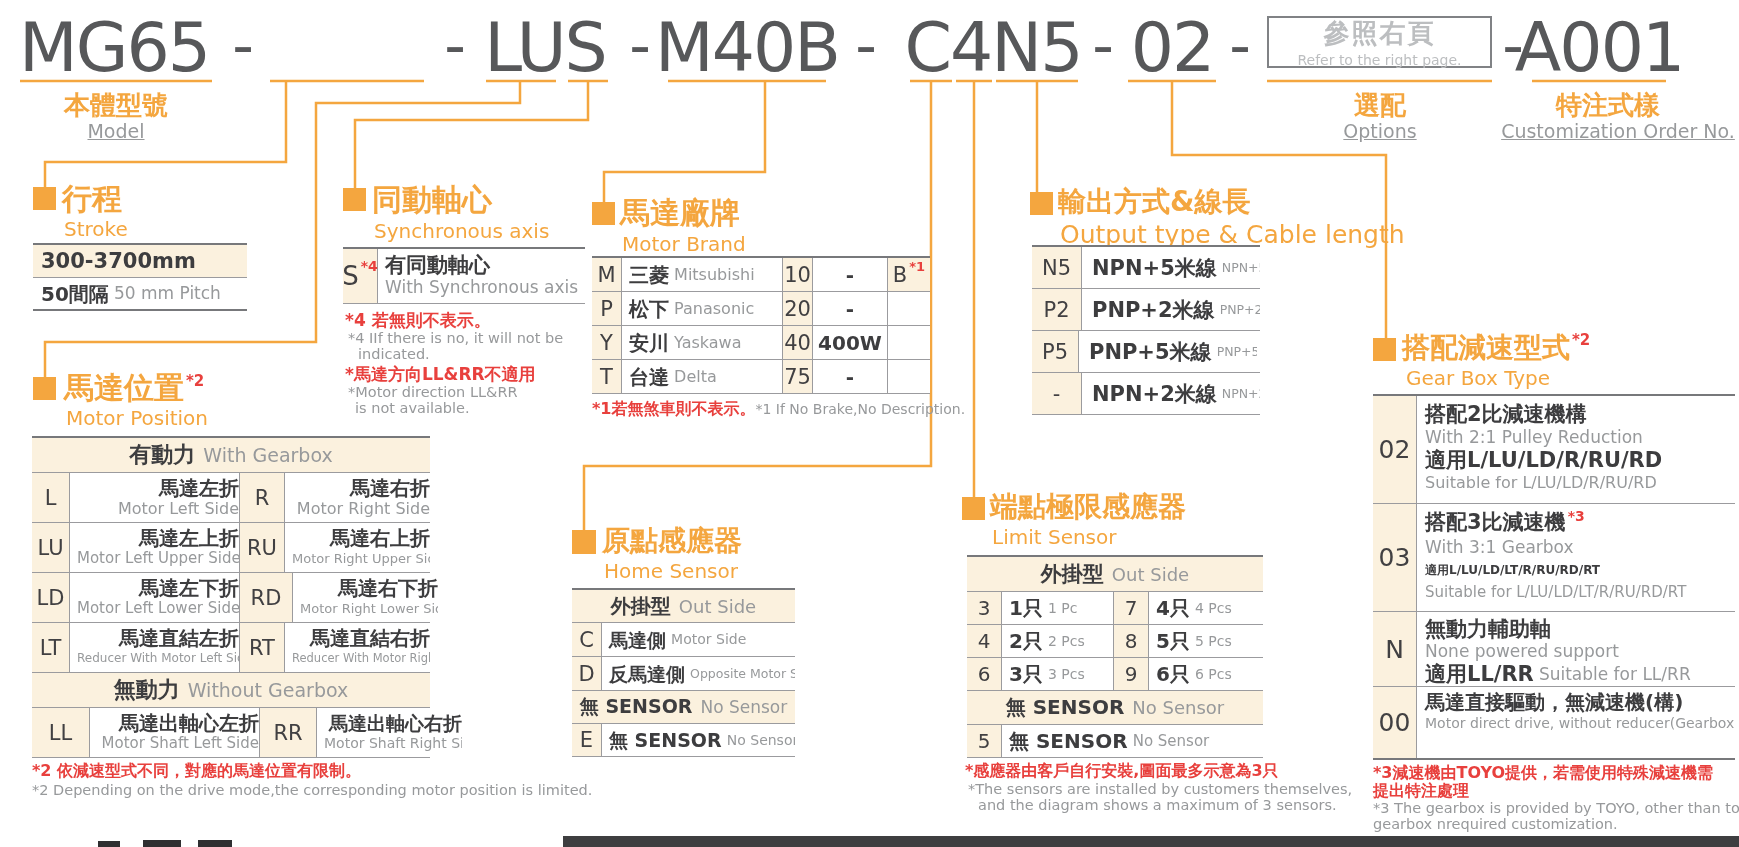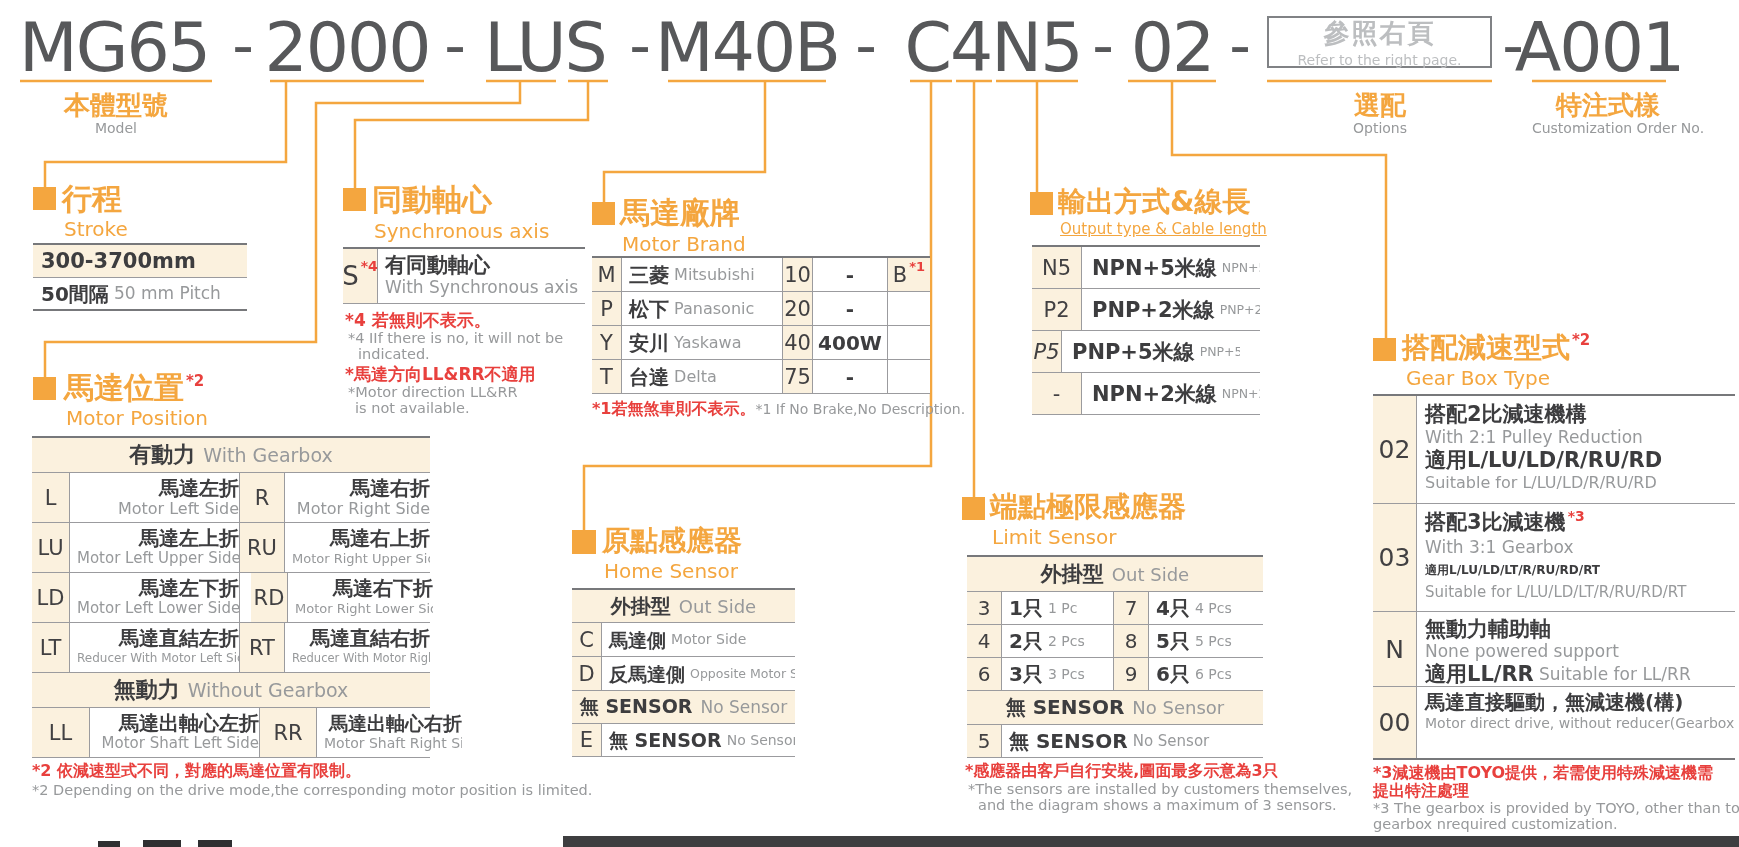--- a/index.html
+++ b/index.html
@@ -16,21 +16,21 @@
   *{margin:0;padding:0;box-sizing:border-box;}
   body{background:#fff;font-family:"DejaVu Sans","Liberation Sans",sans-serif;}
   #canvas{position:relative;width:1739px;height:847px;background:#fff;overflow:hidden;padding-left:40px;}
   
   .seg{position:absolute;top:8px;font-size:68px;letter-spacing:-2px;color:var(--bigtext);transform:translateX(-50%);white-space:nowrap;}
   .dash{position:absolute;top:10px;font-size:60px;color:var(--bigtext);transform:translateX(-50%);}
   .ref-box{position:absolute;left:1267px;top:16px;width:225px;height:52px;border:2px solid #808285;display:flex;flex-direction:column;align-items:center;justify-content:center;background:#fff;}
   .ref-zh{font-size:26px;color:#BCBEC0;letter-spacing:2px;font-weight:bold;}
   .ref-en{font-size:14px;color:#BCBEC0;margin-top:1px;}
   .hlbl-zh{position:absolute;transform:translateX(-50%);font-size:26px;font-weight:bold;color:var(--orange);white-space:nowrap;}
-  .hlbl-en{position:absolute;transform:translateX(-50%);font-size:14px;color:var(--gray);white-space:nowrap;}
+  .hlbl-en{position:absolute;transform:translateX(-50%);font-size:19px;color:var(--gray);white-space:nowrap;text-decoration:underline;}
   
   .sq{position:absolute;width:23px;height:23px;background:var(--orange);}
   .t-zh{position:absolute;font-size:30px;font-weight:bold;color:var(--orange);white-space:nowrap;line-height:1;}
   .t-en{position:absolute;font-size:20px;color:var(--orange);white-space:nowrap;line-height:1;}
   .sup{font-size:15px;color:var(--red);font-weight:bold;position:relative;top:-12px;margin-left:2px;}
   
   .tbl{position:absolute;border-top:2px solid var(--line-dark);}
   .trow{display:flex;border-bottom:1px solid var(--line);background:#fff;}
   .thead{display:flex;align-items:center;justify-content:center;gap:8px;background:var(--beige);border-bottom:1px solid var(--line);}
   .h-zh{font-size:22px;font-weight:bold;color:var(--dark);white-space:nowrap;}
@@ -70,21 +70,20 @@
         <path d="M1037 81 V192"></path>
       <path d="M1128 81 H1216"></path>
         <path d="M1172 81 V155 H1386 V338"></path>
       <path d="M1267 81 H1492"></path>
       <path d="M1532 81 H1666"></path>
     </g>
   </svg>
 
   <div class="seg" style="left:114px;">MG65</div>
   <div class="dash" style="left:243px;">-</div>
-  <div class="seg" style="left:347px;">2000</div>
   <div class="dash" style="left:455px;">-</div>
   <div class="seg" style="left:545px;">LUS</div>
   <div class="dash" style="left:640px;">-</div>
   <div class="seg" style="left:747px;">M40B</div>
   <div class="dash" style="left:866px;">-</div>
   <div class="seg" style="left:993px;">C4N5</div>
   <div class="dash" style="left:1103px;">-</div>
   <div class="seg" style="left:1172px;">02</div>
   <div class="dash" style="left:1240px;">-</div>
   <div class="ref-box">
@@ -145,21 +144,21 @@
         <div class="zh">馬達右上折</div>
           <div class="en" style="font-size:13px;">Motor Right Upper Side</div>
       </div>
     </div>
     <div class="trow" style="height:50px;">
       <div class="ccell" style="width:38px;">LD</div>
       <div class="dcell" style="width:170px;border-right:1px solid var(--line);">
         <div class="zh">馬達左下折</div>
           <div class="en">Motor Left Lower Side</div>
       </div>
-      <div class="ccell" style="width:37px;margin-left:11px;">RD</div>
+      <div class="ccell" style="width:53px;">RD</div>
       <div class="dcell" style="width:145px;">
         <div class="zh">馬達右下折</div>
           <div class="en" style="font-size:13px;">Motor Right Lower Side</div>
       </div>
     </div>
     <div class="trow" style="height:50px;">
       <div class="ccell" style="width:38px;">LT</div>
       <div class="dcell" style="width:170px;border-right:1px solid var(--line);">
         <div class="zh">馬達直結左折</div>
           <div class="en" style="font-size:12px;">Reducer With Motor Left Side</div>
@@ -295,36 +294,36 @@
     <div class="trow" style="height:33px;align-items:center;border-bottom:1px solid var(--line);">
       <div class="ccell" style="width:30px;height:100%;">E</div>
       <div class="dcell inline-row" style="width:193px;padding-top:0;">
         <span class="zh" style="font-size:19px;">無 SENSOR</span>&nbsp;<span class="en" style="font-size:14px;">No Sensor</span>
       </div>
     </div>
   </div>
 
   <div class="sq" style="left:1030px;top:192px;"></div>
   <div class="t-zh" style="left:1058px;top:188px;font-size:28px;">輸出方式&amp;線長</div>
-  <div class="t-en" style="left:1060px;top:222px;font-size:15px;text-decoration:underline;">Output type &amp; Cable length</div>
+  <div class="t-en" style="left:1060px;top:222px;font-size:25px;">Output type &amp; Cable length</div>
   <div class="tbl" style="left:1032px;top:245px;width:228px;">
     <div class="trow" style="height:42px;">
       <div class="ccell" style="width:50px;">N5</div>
       <div class="dcell inline-row" style="width:178px;padding-top:0;padding-left:10px;">
         <span class="zh" style="font-size:21px;">NPN+5米線</span>&nbsp;<span class="en" style="font-size:12.5px;">NPN+5M Cable</span>
       </div>
     </div>
     <div class="trow" style="height:42px;">
       <div class="ccell" style="width:50px;">P2</div>
       <div class="dcell inline-row" style="width:178px;padding-top:0;padding-left:10px;">
         <span class="zh" style="font-size:21px;">PNP+2米線</span>&nbsp;<span class="en" style="font-size:12.5px;">PNP+2M Cable</span>
       </div>
     </div>
     <div class="trow" style="height:42px;">
-      <div class="ccell" style="width:30px;font-style:italic;">P5</div>
+      <div class="ccell" style="width:47px;">P5</div>
       <div class="dcell inline-row" style="width:178px;padding-top:0;padding-left:10px;">
         <span class="zh" style="font-size:21px;">PNP+5米線</span>&nbsp;<span class="en" style="font-size:12.5px;">PNP+5M Cable</span>
       </div>
     </div>
     <div class="trow" style="height:42px;">
       <div class="ccell" style="width:50px;">-</div>
       <div class="dcell inline-row" style="width:178px;padding-top:0;padding-left:10px;">
         <span class="zh" style="font-size:21px;">NPN+2米線</span>&nbsp;<span class="en" style="font-size:12.5px;">NPN+2M Cable</span>
       </div>
     </div>

